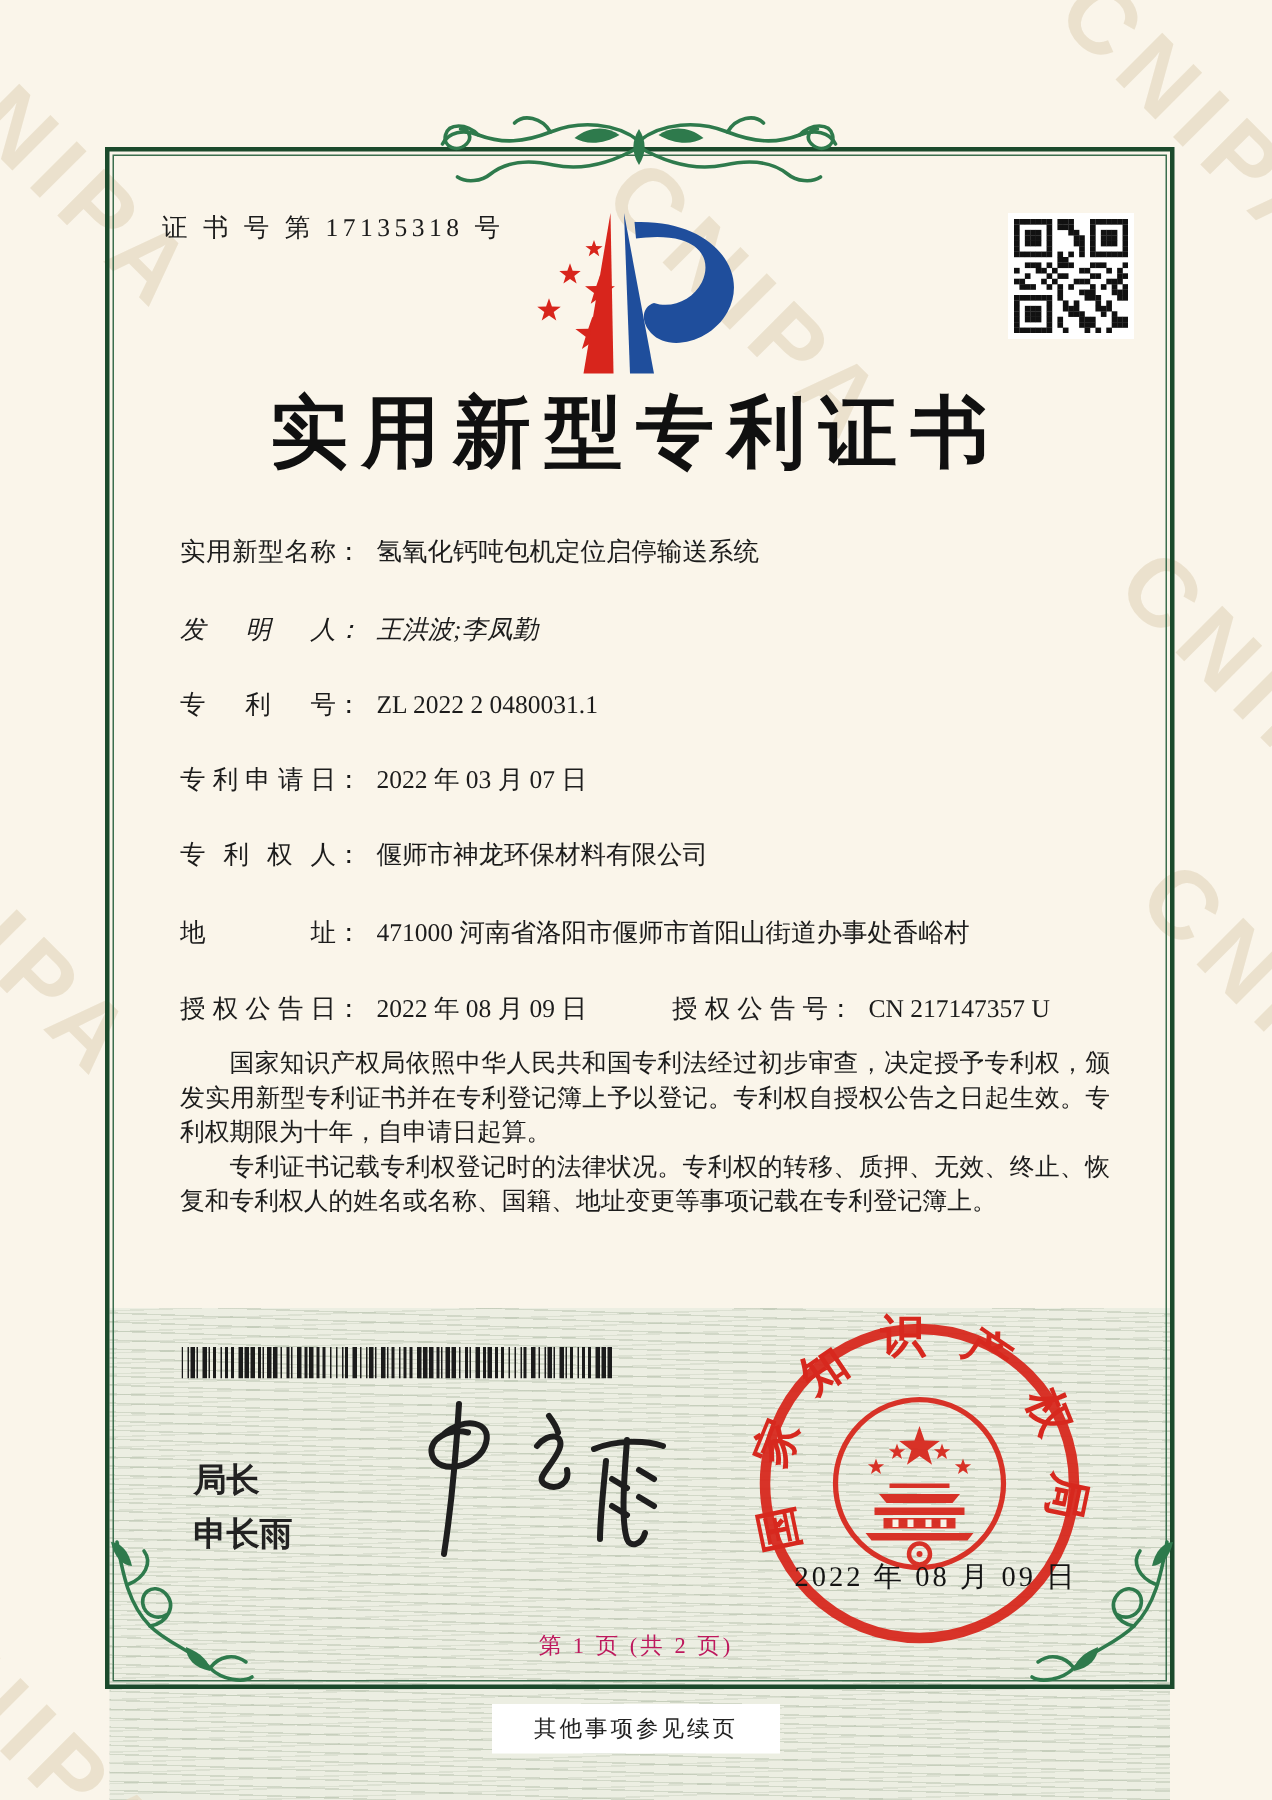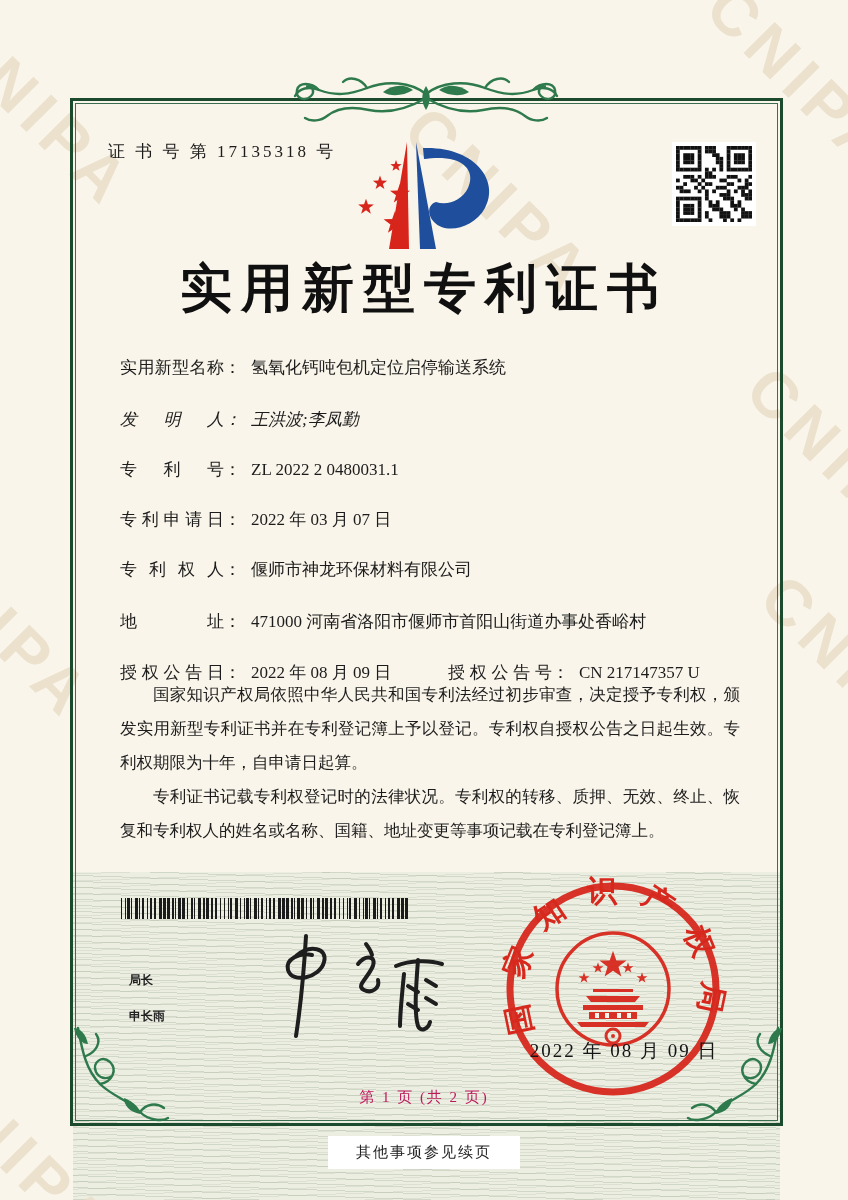--- a/index.html
+++ b/index.html
@@ -20,29 +20,29 @@
       border:3px solid #1b4a2c;z-index:2;pointer-events:none;}
   .frame::after{content:"";position:absolute;inset:2px;border:1px solid #3b6e4e;}
   .orn{position:absolute;z-index:3;}
   
   .certno{position:absolute;left:108px;top:140px;font-size:17px;letter-spacing:3px;z-index:4;}
   .title{position:absolute;left:0;top:254px;width:100%;text-align:center;font-size:52px;
       font-weight:700;letter-spacing:9px;color:#101010;z-index:4;}
   .row{position:absolute;left:120px;white-space:nowrap;font-size:17px;z-index:4;}
   .lbl{display:inline-block;width:104px;text-align:justify;text-align-last:justify;}
   .colon{display:inline-block;margin-right:10px;}
-  .body-text{position:absolute;left:120px;top:678px;width:620px;font-size:16.5px;
-      line-height:34px;text-align:justify;z-index:4;}
+  .body-text{position:absolute;left:120px;top:697px;width:620px;font-size:16.5px;
+      line-height:23px;text-align:justify;z-index:4;}
   .body-text p{margin:0;text-indent:2em;}
   .qrbox{position:absolute;left:672px;top:142px;width:84px;height:84px;background:#fff;
       padding:4px;box-sizing:border-box;z-index:4;}
   .logo{position:absolute;left:330px;top:136px;z-index:4;}
   .barcode{position:absolute;left:121px;top:898px;z-index:4;}
   .signer{position:absolute;left:129px;z-index:4;font-family:"Liberation Sans","DejaVu Sans",sans-serif;
-      font-size:12px;font-weight:600;color:#222;}
+      font-size:22px;font-weight:600;color:#222;}
   .sig{position:absolute;left:250px;top:930px;z-index:4;}
   .seal{position:absolute;left:498px;top:874px;z-index:4;}
   .sealdate{position:absolute;left:514px;top:1038px;width:220px;text-align:center;
       font-size:19px;letter-spacing:2px;color:#141414;z-index:5;white-space:nowrap;}
   .pageinfo{position:absolute;left:0;top:1088px;width:100%;text-align:center;
       font-size:15px;letter-spacing:2px;color:#be185d;z-index:4;}
   .footnote{position:absolute;left:50%;transform:translateX(-50%);top:1136px;background:#ffffff;
       padding:7px 28px;font-size:15px;letter-spacing:2px;color:#222;z-index:4;white-space:nowrap;}
   .hidden-defs{position:absolute;width:0;height:0;overflow:hidden;}
 </style>

